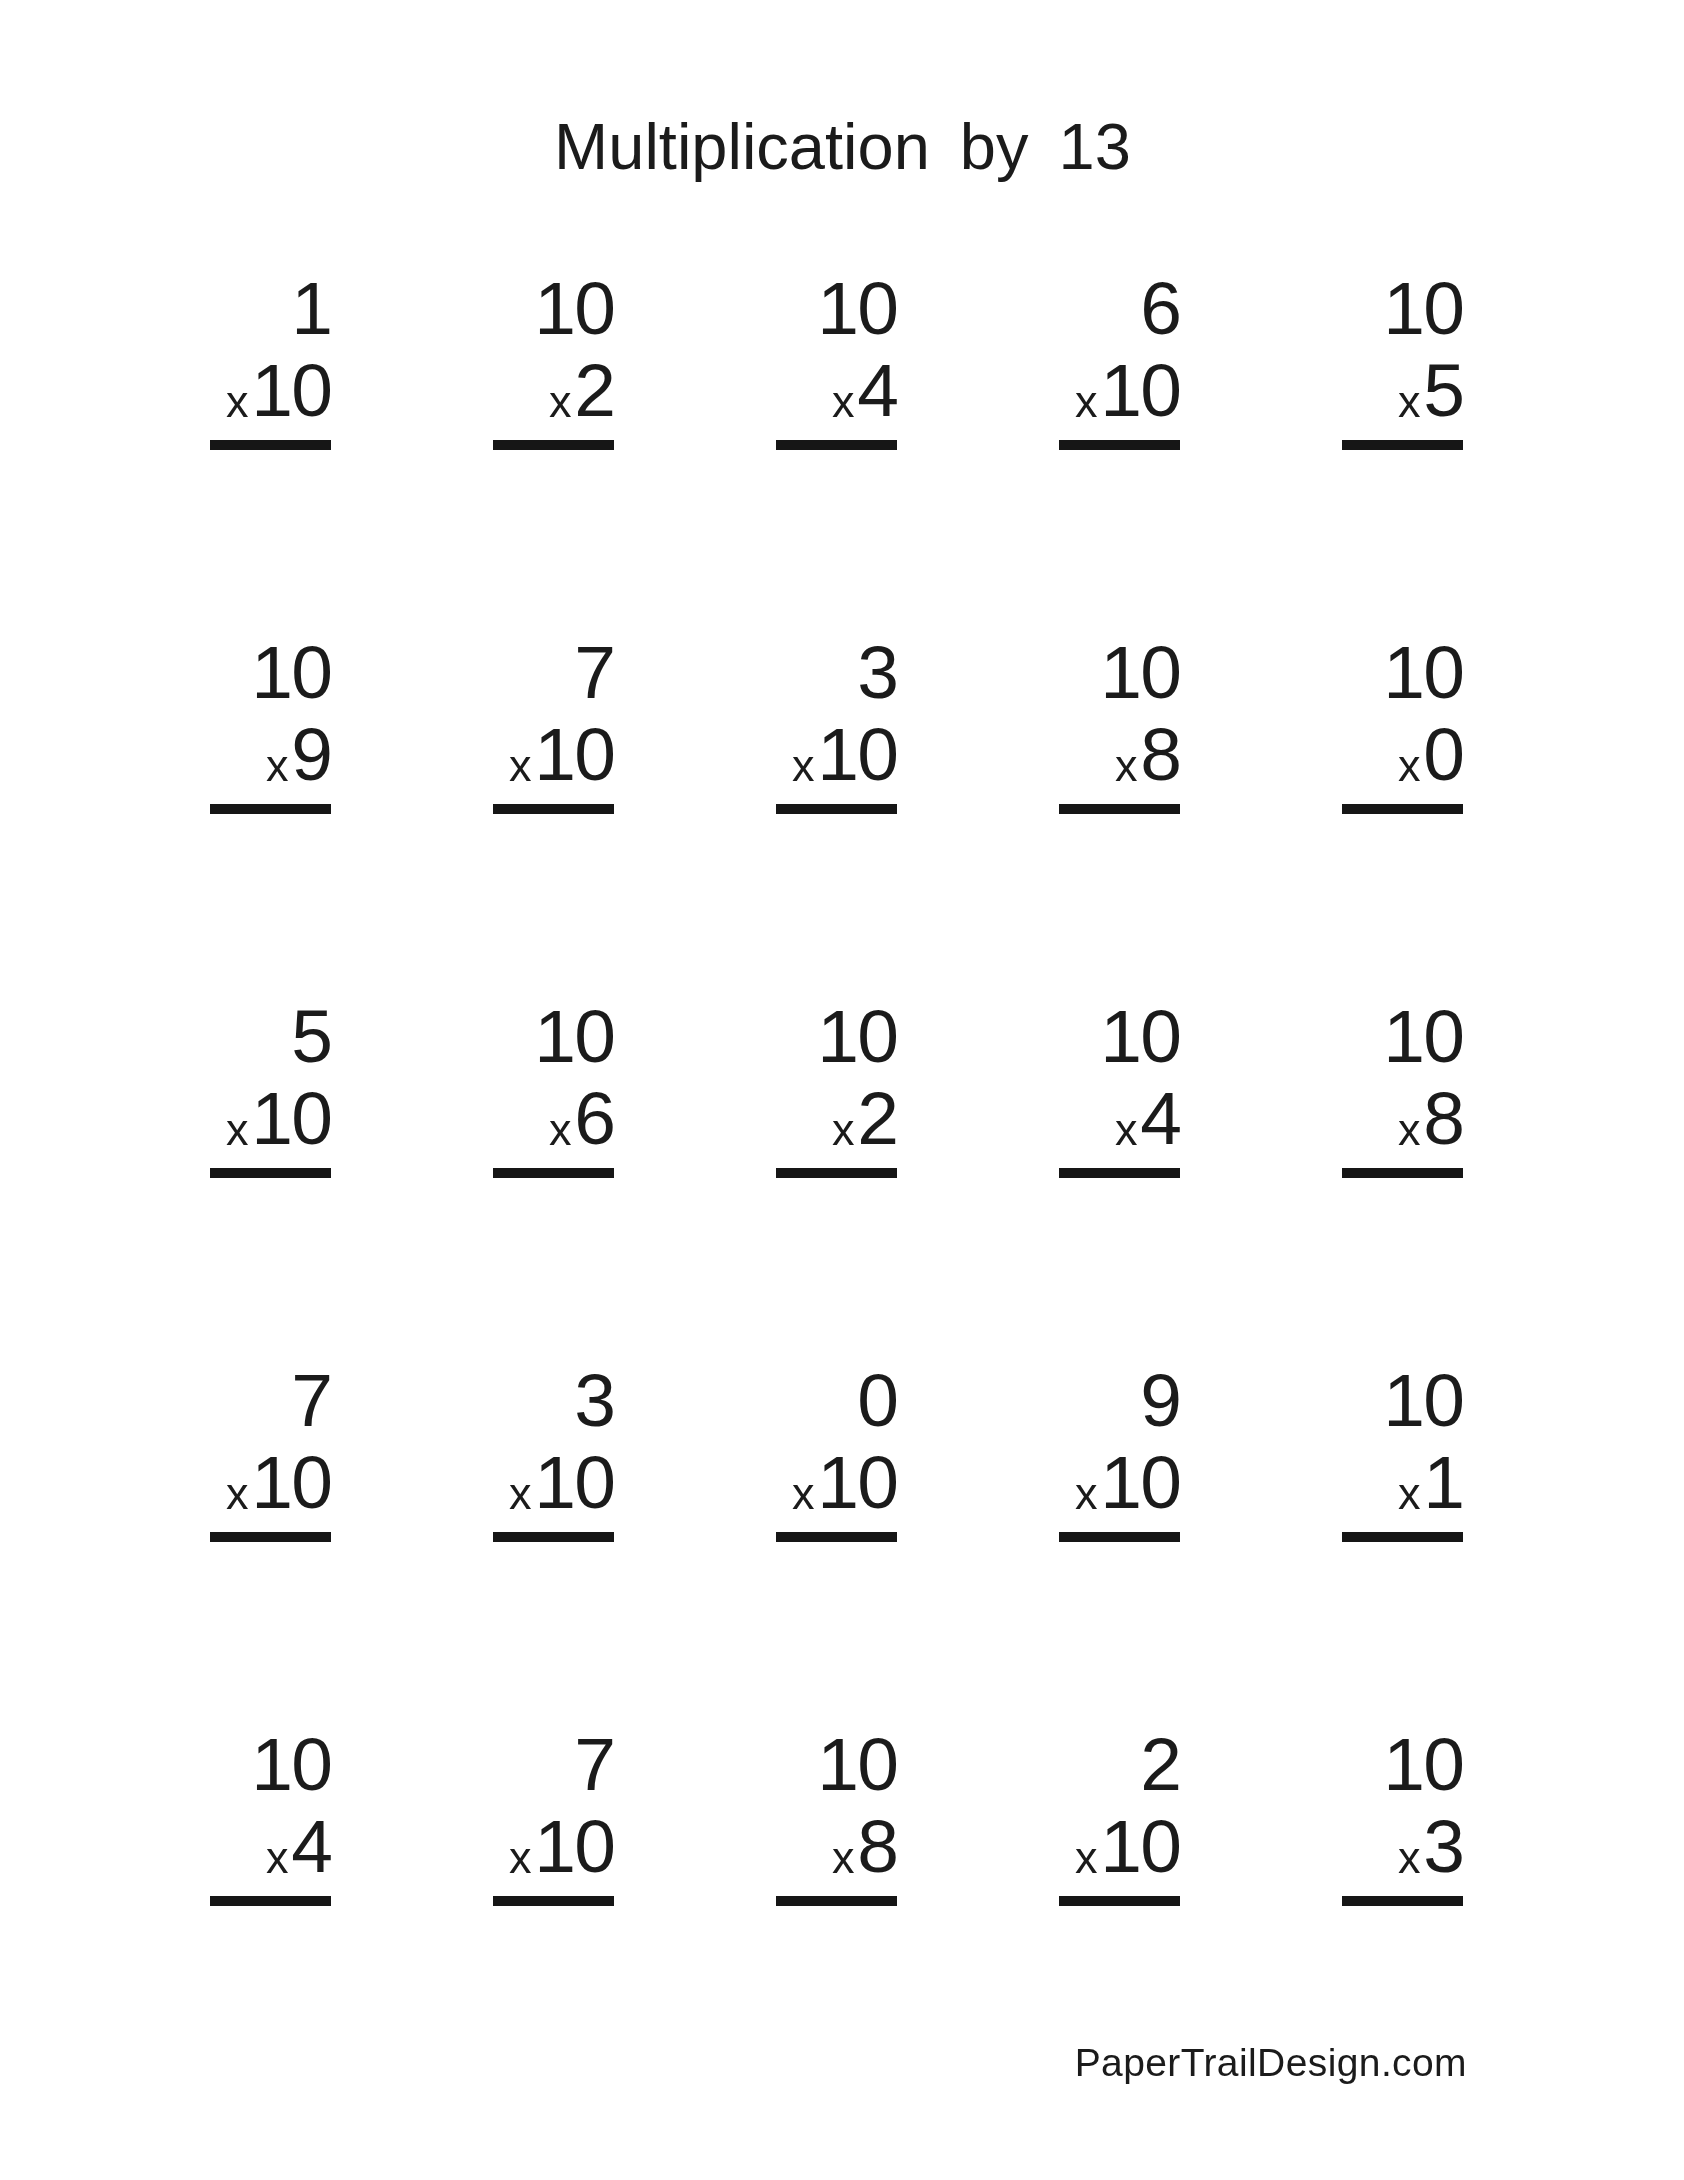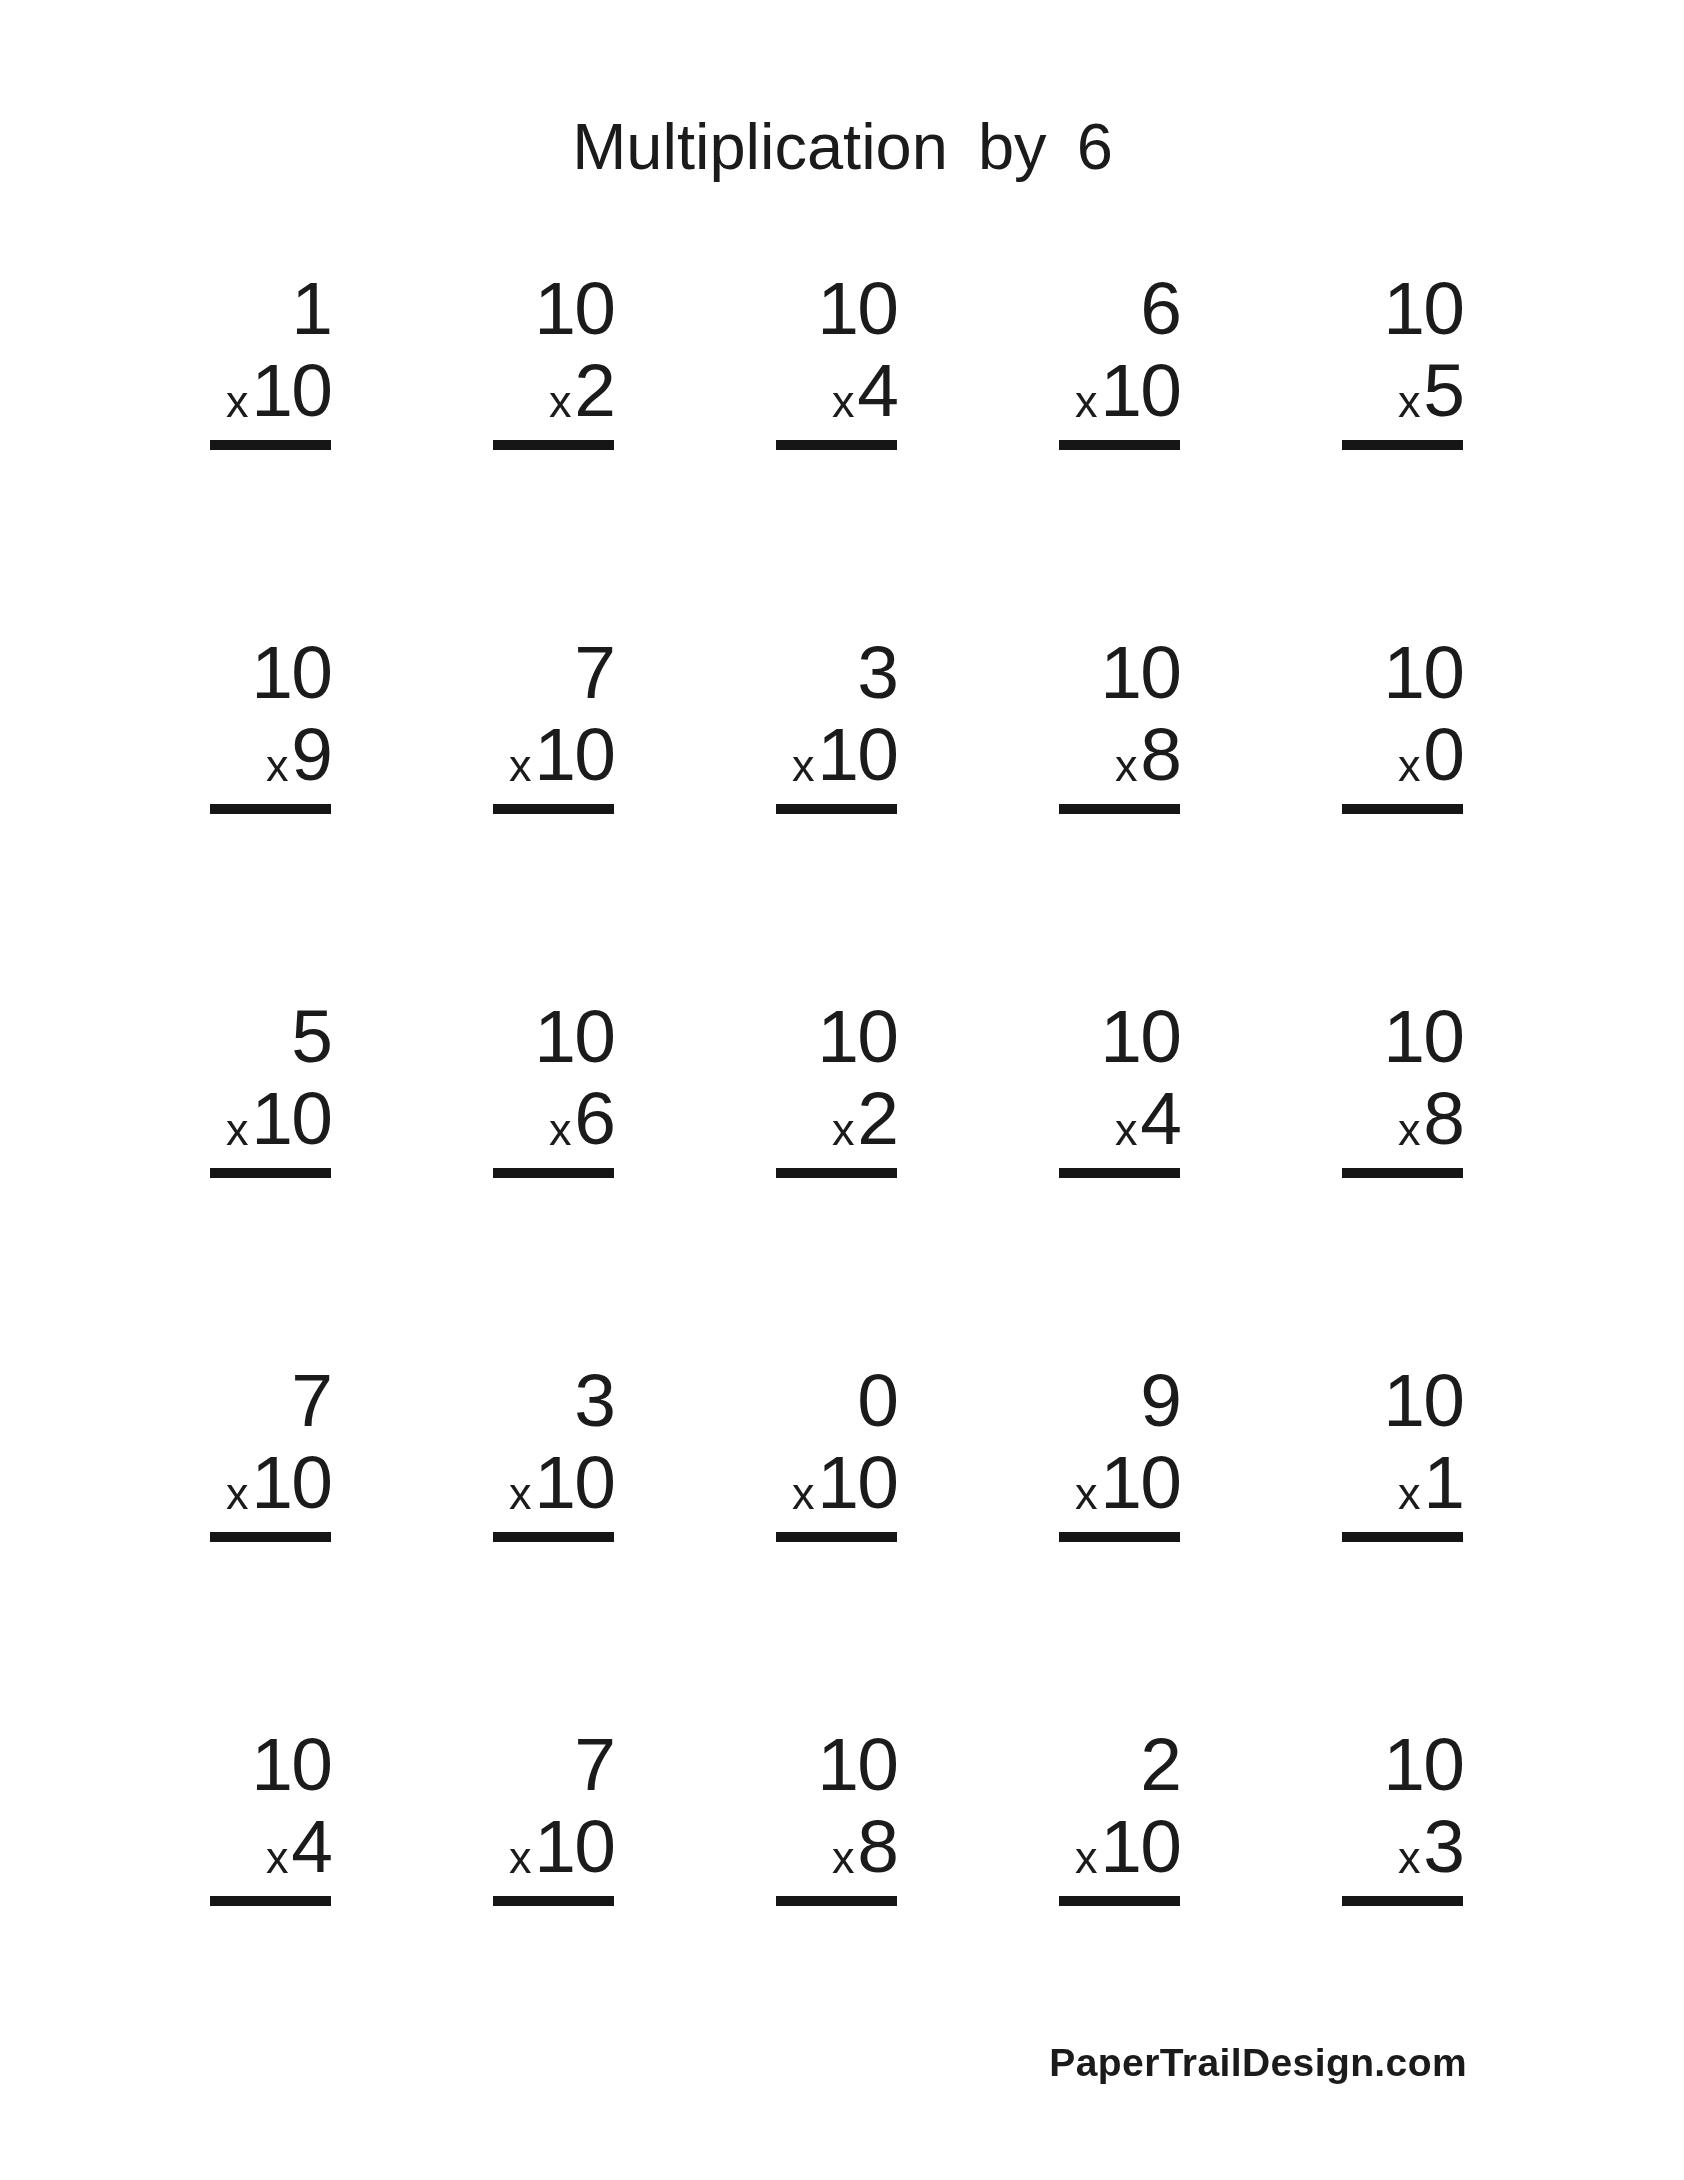--- a/index.html
+++ b/index.html
@@ -69,30 +69,30 @@
     width: 121px;
     height: 10.2px;
     background: #161616;
     margin-top: 12px;
   }
   .footer {
     position: absolute;
     top: 2041px;
     right: 218px;
     font-size: 39px;
-    font-weight: 700;
+    font-weight: 400;
     letter-spacing: 0.4px;
     color: #1b1b1b;
   }
 </style>
 </head>
 <body>
 
 <div class="sheet">
-  <h1 class="title">Multiplication by 6</h1>
+  <h1 class="title">Multiplication by 13</h1>
   <div class="grid">
   <div class="problem">
     <div class="top-operand">1</div>
     <div class="bottom-row">
           <span class="times">x</span>
           <span class="bottom-operand">10</span>
         </div>
     <div class="rule"></div>
   </div>
 

